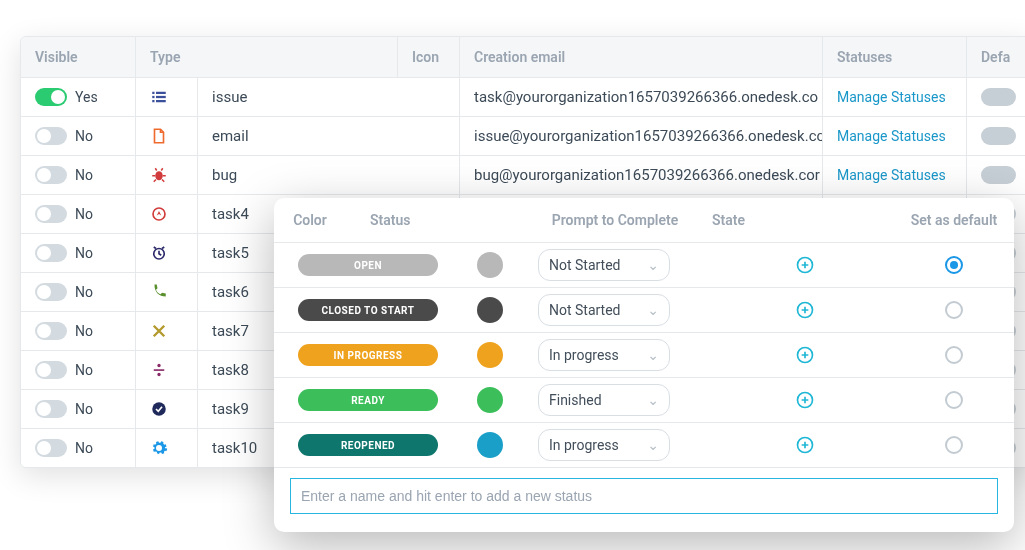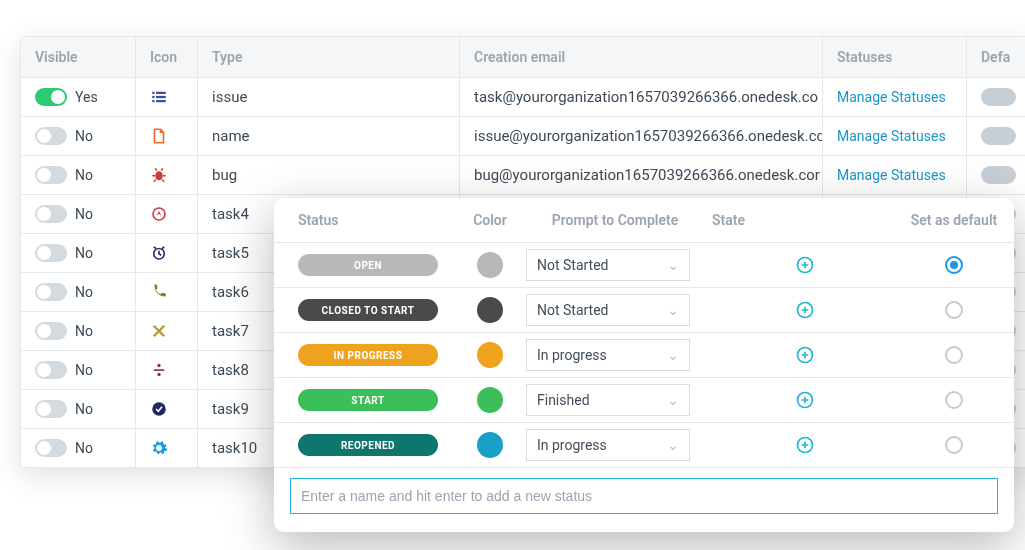--- a/index.html
+++ b/index.html
@@ -90,38 +90,38 @@
   .m-head, .m-row {
     display: flex;
     align-items: center;
     border-bottom: 1px solid #e5e9ec;
   }
   .m-head {
     color: #9aa5b1; font-weight: 600; font-size:14px;
     padding: 0;
   }
   .m-head .mc { padding: 14px 8px; }
-  .m-row .mc { padding: 6px 0; }
+  .m-row .mc { padding: 6px 12px; }
   .mc { display:flex; align-items:center; }
   .mc-status { width: 180px; padding-left: 24px !important; }
   .mc-color  { width: 72px; justify-content:center; }
   .mc-state  { width: 190px; }
   .mc-prompt { width: 178px; justify-content:center; }
   .mc-default{ flex:1; justify-content:center; }
 
   .status-pill {
     width: 140px; height: 22px; border-radius: 12px;
     color:#fff; font-size:10px; font-weight:700; letter-spacing:0.5px;
     display:flex; align-items:center; justify-content:center;
   }
   .color-dot {
     width: 26px; height:26px; border-radius:50%;
   }
   .state-select {
-    width: 164px; height: 32px; border:1px solid #d9dee3; border-radius:0;
+    width: 132px; height: 32px; border:1px solid #d9dee3; border-radius:12px;
     display:flex; align-items:center; justify-content:space-between;
     padding: 0 10px; color:#424e5a; font-size:14px; cursor:pointer;
   }
   .chevron { color:#b7c0c8; font-size:14px; }
 
   .plus-circ {
     width:20px; height:20px; cursor:pointer;
   }
   .radio {
     width:18px; height:18px; border:2px solid #c3cbd2; border-radius:50%;
@@ -142,22 +142,22 @@
     color:#333;
   }
   .new-status-input::placeholder { color:#9aa5b1; }
 </style>
 </head>
 <body>
 
 <div class="back-table">
   <div class="bt-head">
     <div class="cell c-visible">Visible</div>
+    <div class="cell c-type">Type</div>
     <div class="cell c-icon">Icon</div>
-    <div class="cell c-type">Type</div>
     <div class="cell c-email">Creation email</div>
     <div class="cell c-status">Statuses</div>
     <div class="cell c-default">Defa</div>
   </div>
   <div id="bt-rows">
       <div class="bt-row">
         <div class="cell c-visible">
           <div class="toggle on"></div>
           <span class="visible-text">Yes</span>
         </div>
@@ -190,21 +190,21 @@
           <span class="visible-text">No</span>
         </div>
         <div class="cell c-icon">
           <span class="type-icon">
             <svg viewBox="0 0 24 24" width="18" height="18">
               <path fill="none" stroke="#ef6a2f" stroke-width="2.2" d="M6 3h8l4 4v14H6z"></path>
               <path fill="none" stroke="#ef6a2f" stroke-width="2.2" d="M14 3v4h4"></path>
             </svg>
           </span>
         </div>
-        <div class="cell c-type">name</div>
+        <div class="cell c-type">email</div>
         <div class="cell c-email">issue@yourorganization1657039266366.onedesk.cc</div>
         <div class="cell c-status">
           <span class="status-link">Manage Statuses</span>
         </div>
         <div class="cell c-default">
           <div class="default-pill"></div>
         </div>
       </div>
       <div class="bt-row">
         <div class="cell c-visible">
@@ -382,22 +382,22 @@
         </div>
         <div class="cell c-default">
           <div class="default-pill"></div>
         </div>
       </div>
     </div>
 </div>
 
 <div class="modal">
   <div class="m-head">
+    <div class="mc mc-color">Color</div>
     <div class="mc mc-status">Status</div>
-    <div class="mc mc-color">Color</div>
     <div class="mc mc-prompt">Prompt to Complete</div>
     <div class="mc mc-state">State</div>
     <div class="mc mc-default">Set as default</div>
   </div>
   <div id="m-rows">
       <div class="m-row">
         <div class="mc mc-status">
           <div class="status-pill" style="background: rgb(184, 184, 184);">OPEN</div>
         </div>
         <div class="mc mc-color">
@@ -460,21 +460,21 @@
               <circle cx="12" cy="12" r="9" fill="none" stroke="#1fb7d6" stroke-width="2"></circle>
               <path d="M12 8v8M8 12h8" stroke="#1fb7d6" stroke-width="2"></path>
             </svg></span>
         </div>
         <div class="mc mc-default">
           <div class="radio"></div>
         </div>
       </div>
       <div class="m-row">
         <div class="mc mc-status">
-          <div class="status-pill" style="background: rgb(60, 191, 90);">START</div>
+          <div class="status-pill" style="background: rgb(60, 191, 90);">READY</div>
         </div>
         <div class="mc mc-color">
           <div class="color-dot" style="background: rgb(60, 191, 90);"></div>
         </div>
         <div class="mc mc-state">
           <div class="state-select">
             <span>Finished</span>
             <span class="chevron">⌄</span>
           </div>
         </div>

